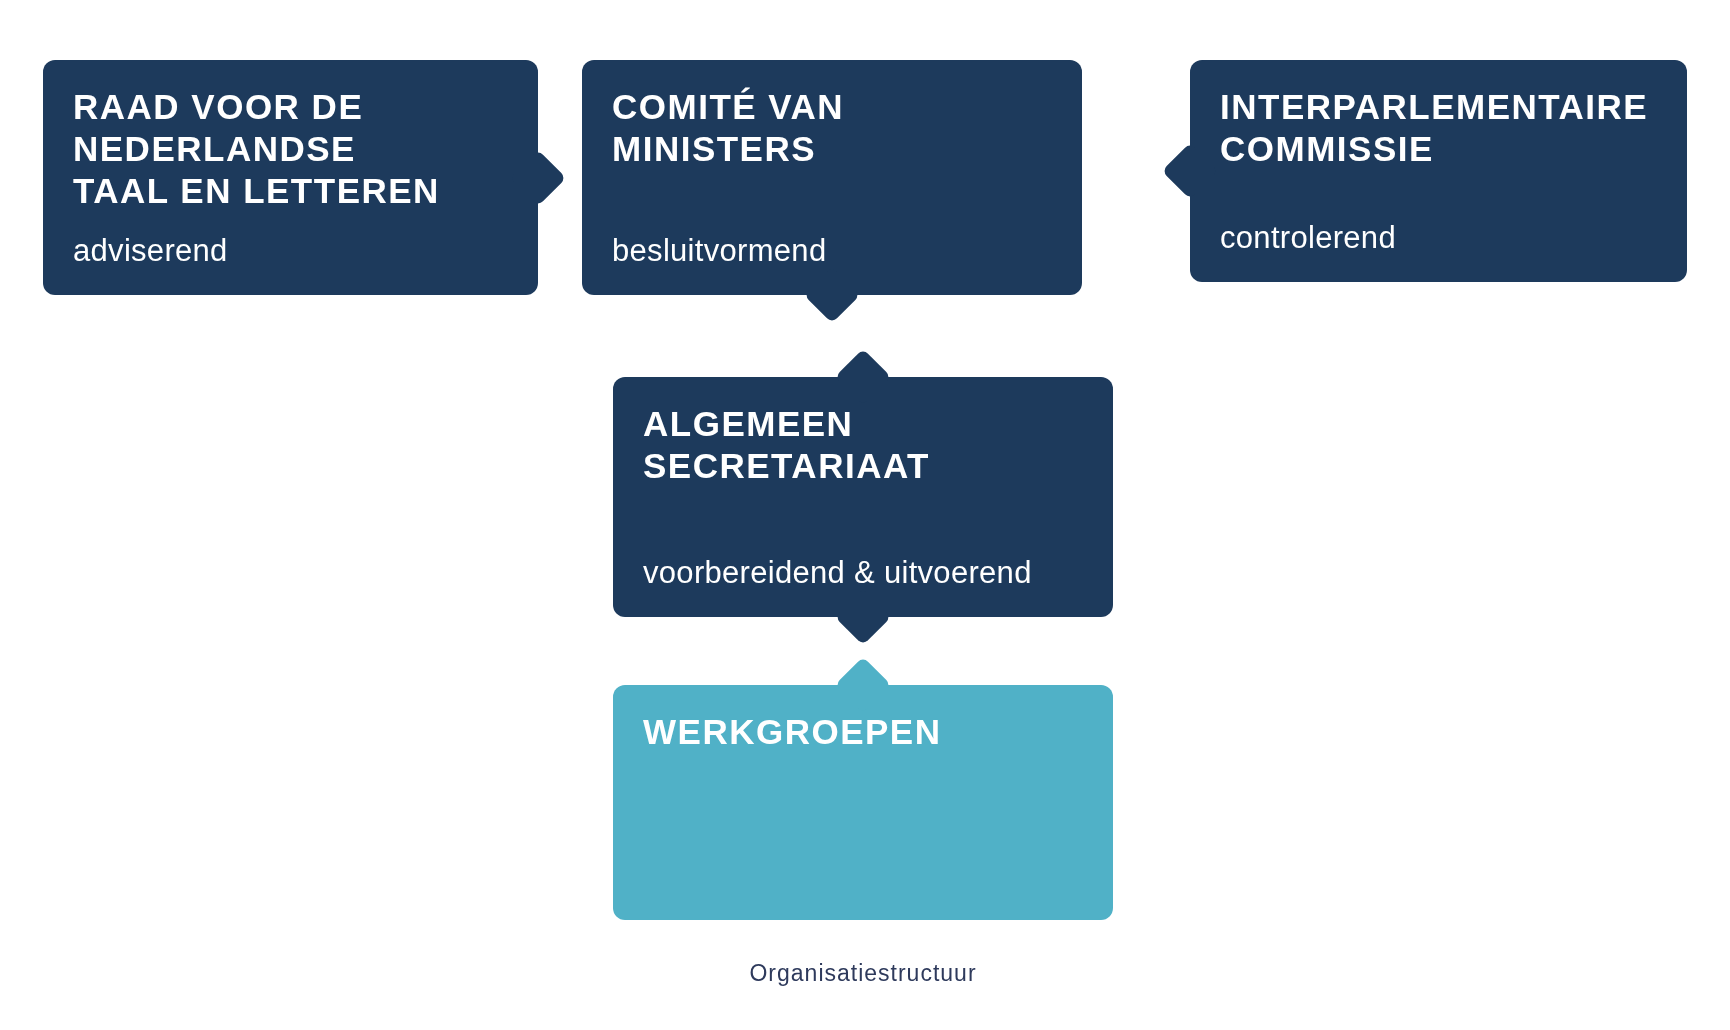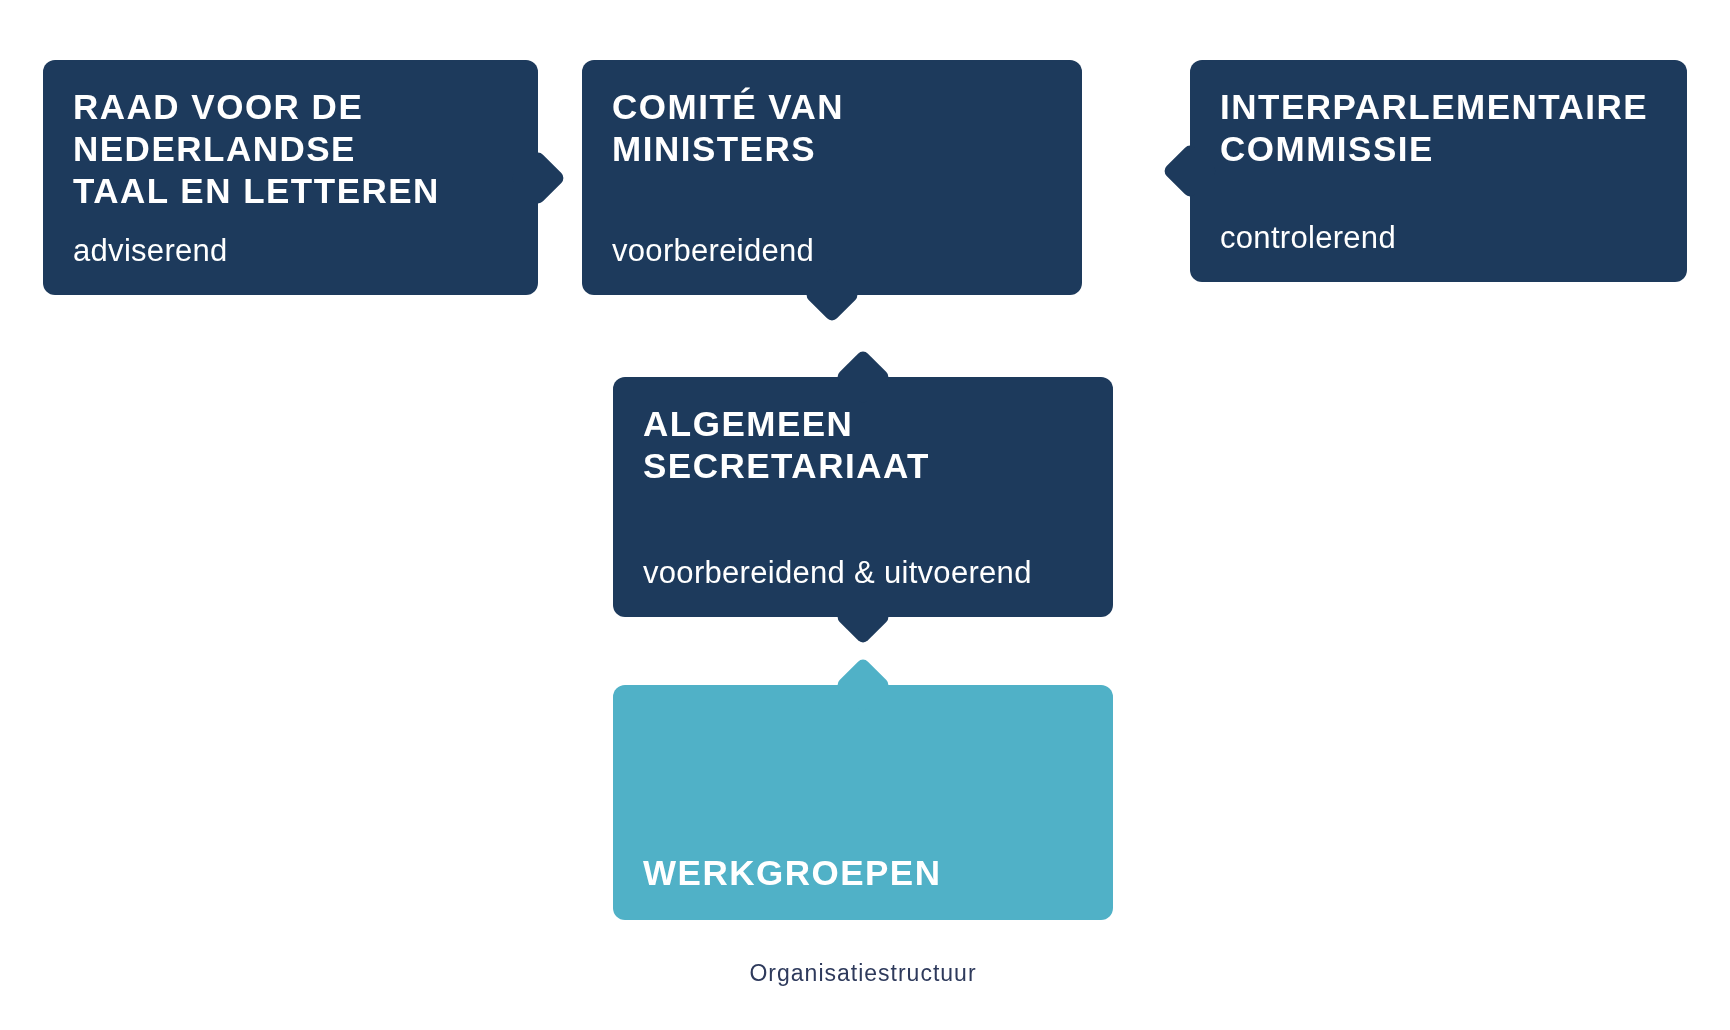--- a/index.html
+++ b/index.html
@@ -19,21 +19,21 @@
     position: absolute;
     border-radius: 12px;
     color: #ffffff;
     box-sizing: border-box;
     padding: 26px 28px 26px 30px;
     display: flex;
     flex-direction: column;
     justify-content: space-between;
   }
   .box.navy { background: #1d3a5c; }
-  .box.teal { background: #50b1c7; justify-content: flex-end; }
+  .box.teal { background: #50b1c7; justify-content: flex-start; }
   .box-title {
     font-weight: bold;
     font-size: 35px;
     line-height: 1.2;
     letter-spacing: 1.5px;
     white-space: pre-line;
   }
   .box-subtitle {
     font-size: 31px;
     letter-spacing: 0.3px;
@@ -73,21 +73,21 @@
     <div class="box-title">RAAD VOOR DE
 NEDERLANDSE
 TAAL EN LETTEREN</div>
     <div class="box-subtitle">adviserend</div>
   </div>
 
   <div class="box navy" style="left:582px; top:60px; width:500px; height:235px;">
     <span class="tab tab-down"></span>
     <div class="box-title">COMITÉ VAN
 MINISTERS</div>
-    <div class="box-subtitle">voorbereidend</div>
+    <div class="box-subtitle">besluitvormend</div>
   </div>
 
   <div class="box navy" style="left:1190px; top:60px; width:497px; height:222px;">
     <span class="tab tab-left"></span>
     <div class="box-title">INTERPARLEMENTAIRE
 COMMISSIE</div>
     <div class="box-subtitle">controlerend</div>
   </div>
 
   <div class="box navy" style="left:613px; top:370px; width:500px; height:240px;margin-top:7px;">

